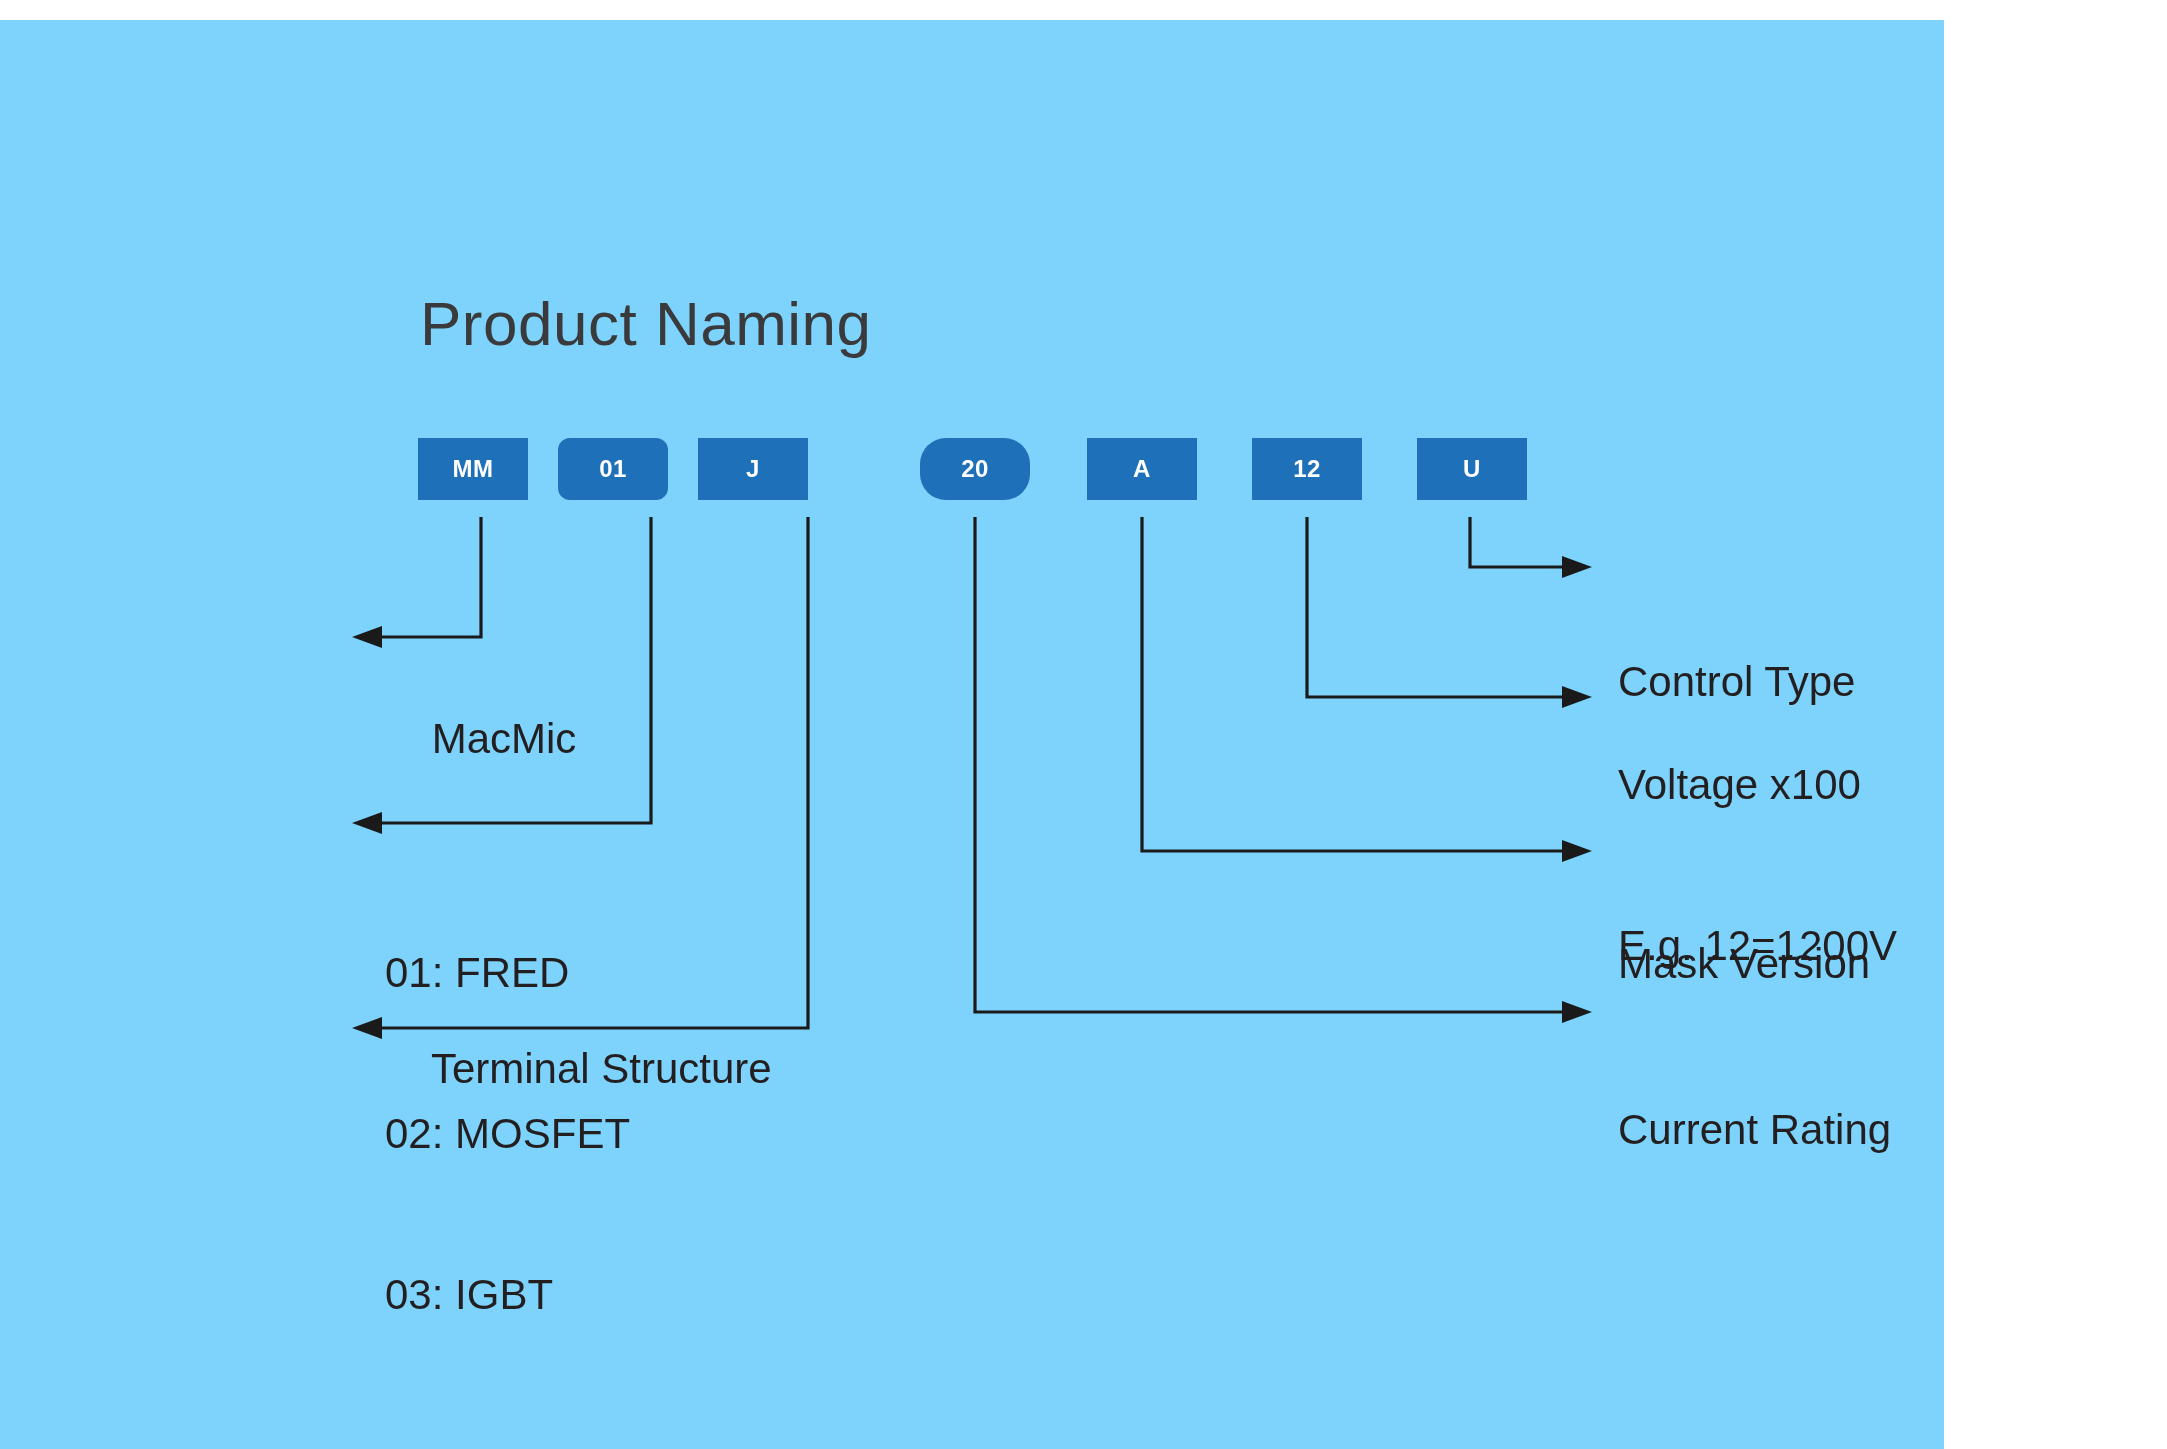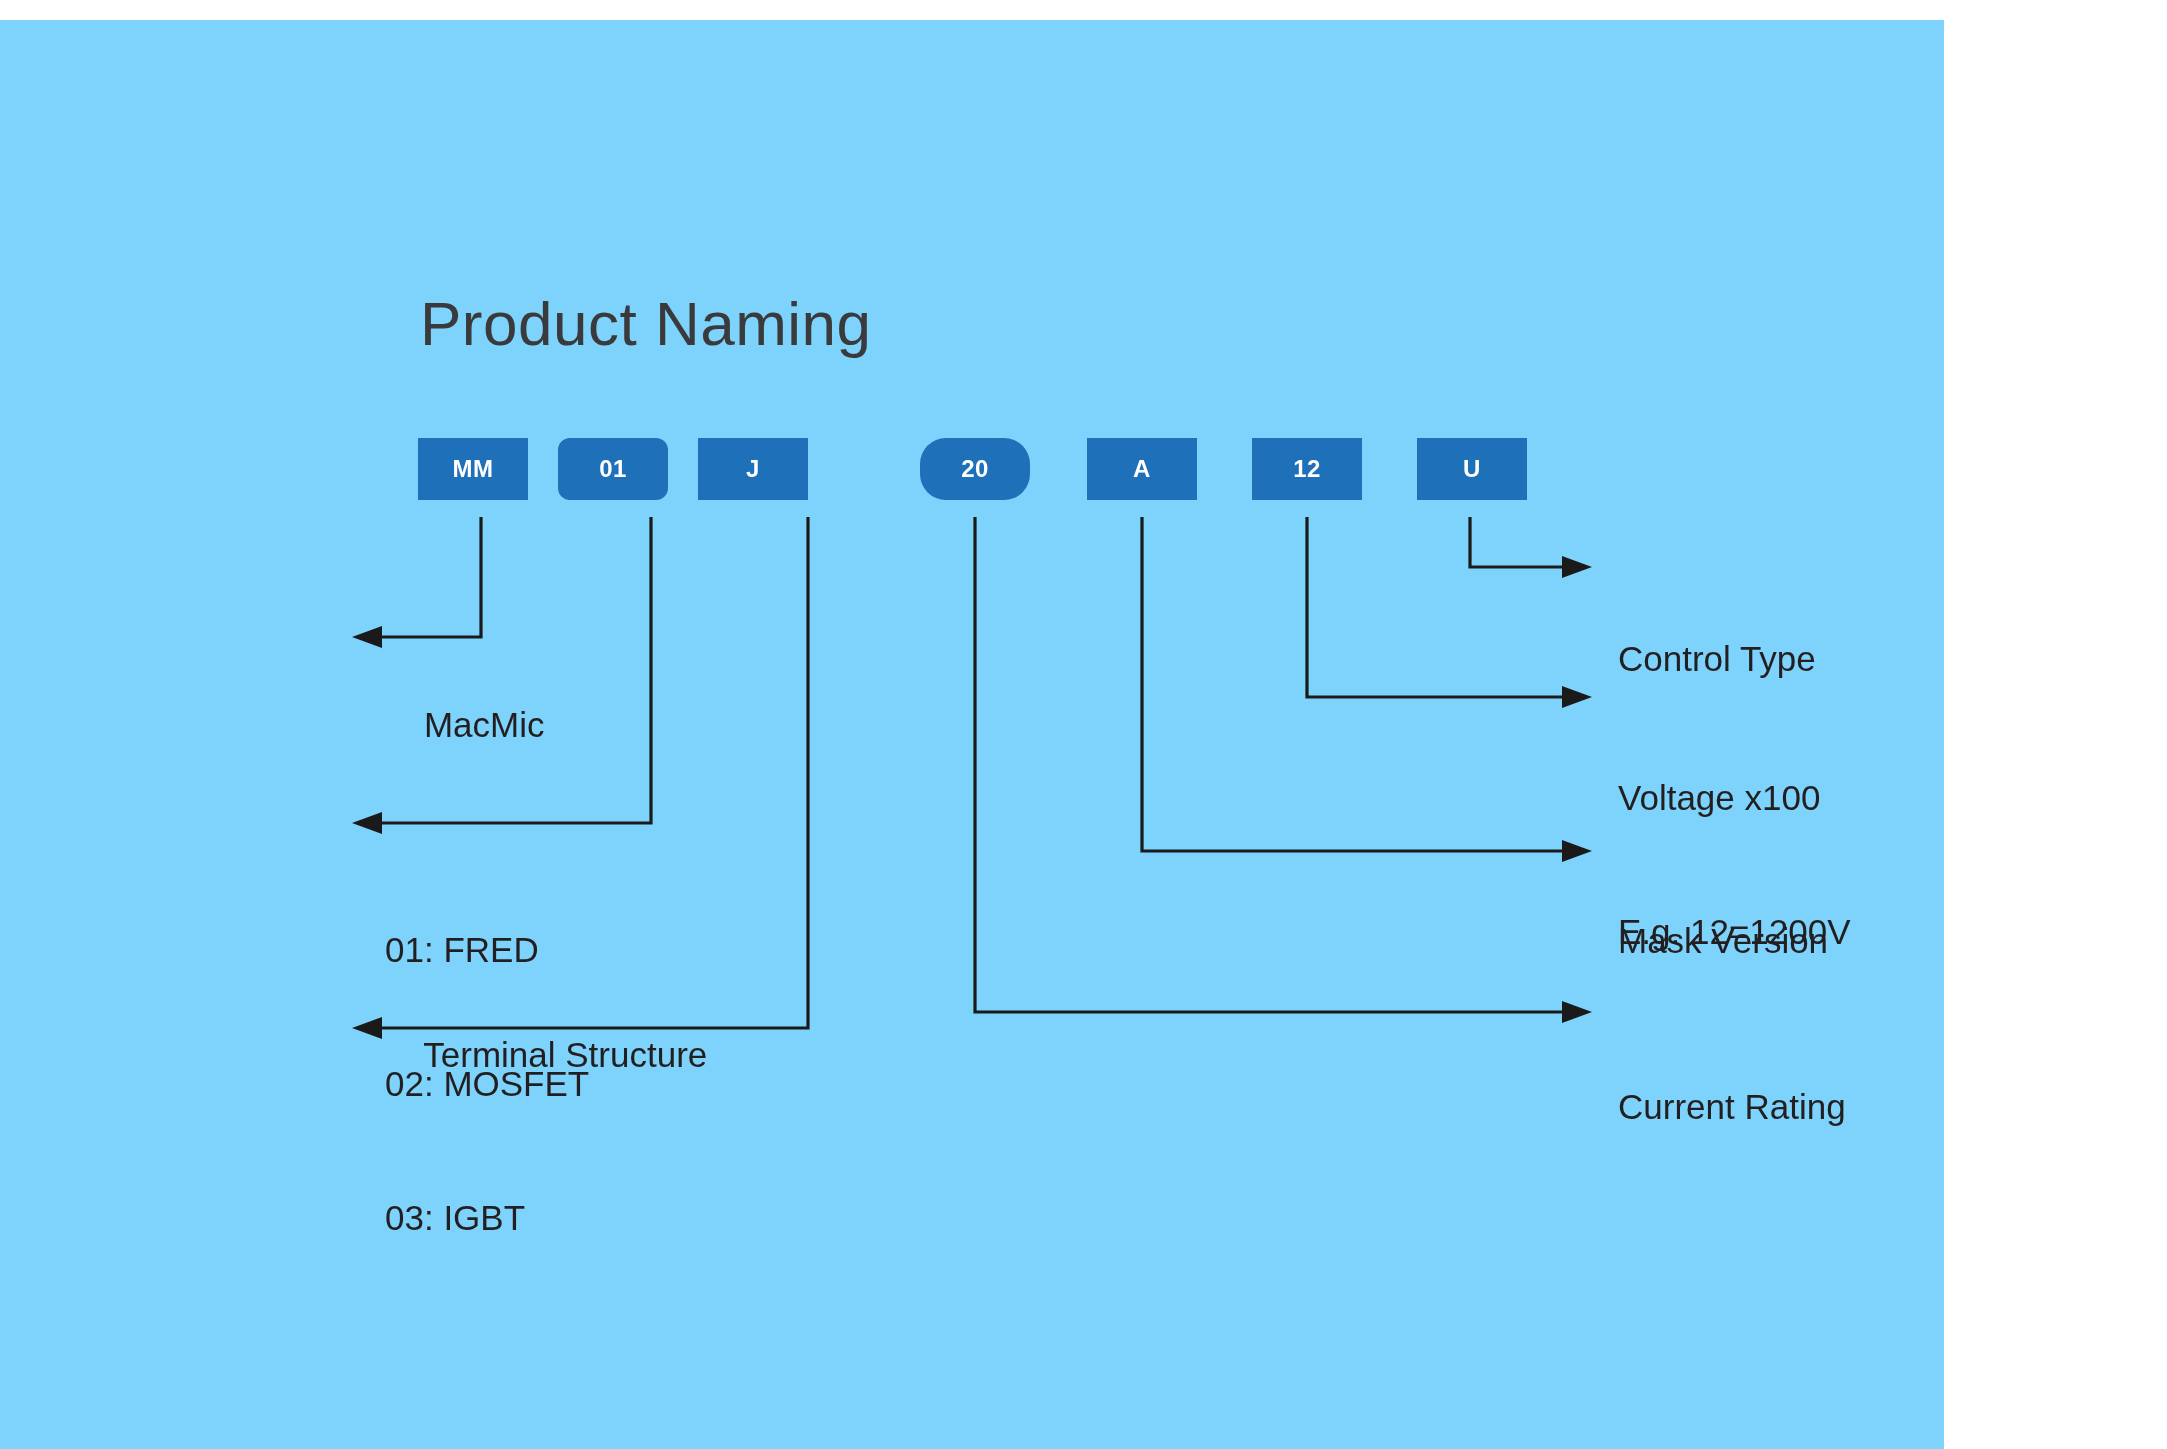--- a/index.html
+++ b/index.html
@@ -39,21 +39,21 @@
     display: flex;
     align-items: center;
     justify-content: center;
     color: #ffffff;
     font-size: 24px;
     font-weight: bold;
     letter-spacing: 0.5px;
   }
   .annot {
     position: absolute;
-    font-size: 35px;
+    font-size: 42px;
     font-weight: 400;
     color: #231f20;
     white-space: pre;
     line-height: 1.28;
   }
   svg.wires {
     position: absolute;
     left: 0;
     top: 0;
     width: 2167px;
@@ -145,21 +145,21 @@
   </div>
 
   <div class="annot" style="left:385px; top:968px;">
     <span>Terminal Structure</span>
   </div>
 
   <div class="annot" style="left:1618px; top:527px;">
     <div>Control Type</div>
   </div>
 
-  <div class="annot" style="left:1618px; top:666px;">
+  <div class="annot" style="left:1618px; top:630px;">
     <div>Voltage x100</div>
     <div>E.g. 12=1200V</div>
   </div>
 
   <div class="annot" style="left:1618px; top:809px;">
     <div>Mask Version</div>
   </div>
 
   <div class="annot" style="left:1618px; top:975px;">
     <div>Current Rating</div>

